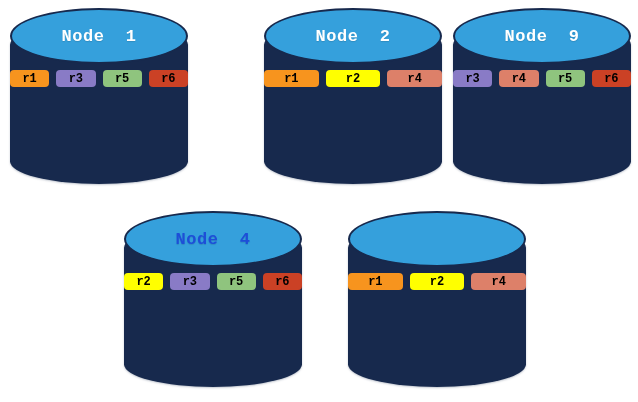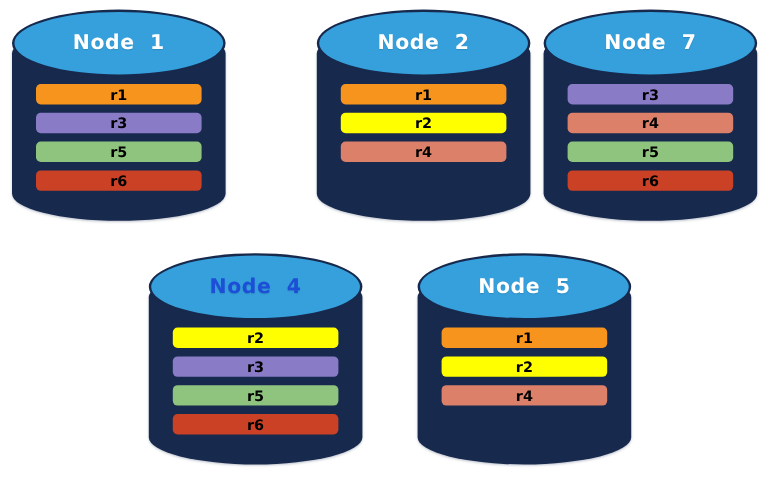--- a/index.html
+++ b/index.html
@@ -12,20 +12,21 @@
     height: 402px;
     position: relative;
     overflow: hidden;
     font-family: "DejaVu Sans", "Liberation Sans", sans-serif;
   }
 
   #canvas {
     position: relative;
     width: 638px;
     height: 402px;
+    font-family: Liberation Mono, monospace;
   }
 
   
   .node {
     position: absolute;
   }
   .cyl {
     position: absolute;
     left: 0;
     top: 0;
@@ -70,21 +71,20 @@
     text-shadow: 0 1px 1px rgba(0,0,0,0.12);
   }
 
   
   .bars {
     position: absolute;
     left: 0;
     right: 0;
     top: 62px;
     display: flex;
-    flex-direction: column;
     align-items: center;
     gap: 7px;
   }
   .bar {
     width: 77%;
     height: 17px;
     border-radius: 4px;
     display: flex;
     align-items: center;
     justify-content: center;
@@ -122,21 +122,21 @@
         <div class="bar" style="background: rgb(247, 148, 30);">r1</div>
         <div class="bar" style="background: rgb(255, 255, 0);">r2</div>
         <div class="bar" style="background: rgb(221, 128, 105);">r4</div>
       </div>
     </div>
     <div class="node" style="left: 453px; top: 8px; width: 178px; height: 176px;">
       <div class="cyl">
         <div class="cyl-body" style="background: rgb(23, 41, 77);"></div>
         <div class="cyl-top" style="background: rgb(53, 160, 220); border-color: rgb(23, 41, 77);"></div>
       </div>
-      <div class="node-label" style="color: rgb(255, 255, 255);">Node  7</div>
+      <div class="node-label" style="color: rgb(255, 255, 255);">Node  9</div>
       <div class="bars">
         <div class="bar" style="background: rgb(137, 123, 198);">r3</div>
         <div class="bar" style="background: rgb(221, 128, 105);">r4</div>
         <div class="bar" style="background: rgb(143, 196, 126);">r5</div>
         <div class="bar" style="background: rgb(203, 65, 37);">r6</div>
       </div>
     </div>
     <div class="node" style="left: 124px; top: 211px; width: 178px; height: 176px;">
       <div class="cyl">
         <div class="cyl-body" style="background: rgb(23, 41, 77);"></div>
@@ -148,20 +148,19 @@
         <div class="bar" style="background: rgb(137, 123, 198);">r3</div>
         <div class="bar" style="background: rgb(143, 196, 126);">r5</div>
         <div class="bar" style="background: rgb(203, 65, 37);">r6</div>
       </div>
     </div>
     <div class="node" style="left: 348px; top: 211px; width: 178px; height: 176px;">
       <div class="cyl">
         <div class="cyl-body" style="background: rgb(23, 41, 77);"></div>
         <div class="cyl-top" style="background: rgb(53, 160, 220); border-color: rgb(23, 41, 77);"></div>
       </div>
-      <div class="node-label" style="color: rgb(255, 255, 255);">Node  5</div>
       <div class="bars">
         <div class="bar" style="background: rgb(247, 148, 30);">r1</div>
         <div class="bar" style="background: rgb(255, 255, 0);">r2</div>
         <div class="bar" style="background: rgb(221, 128, 105);">r4</div>
       </div>
     </div>
   </div>
 
 </body></html>

